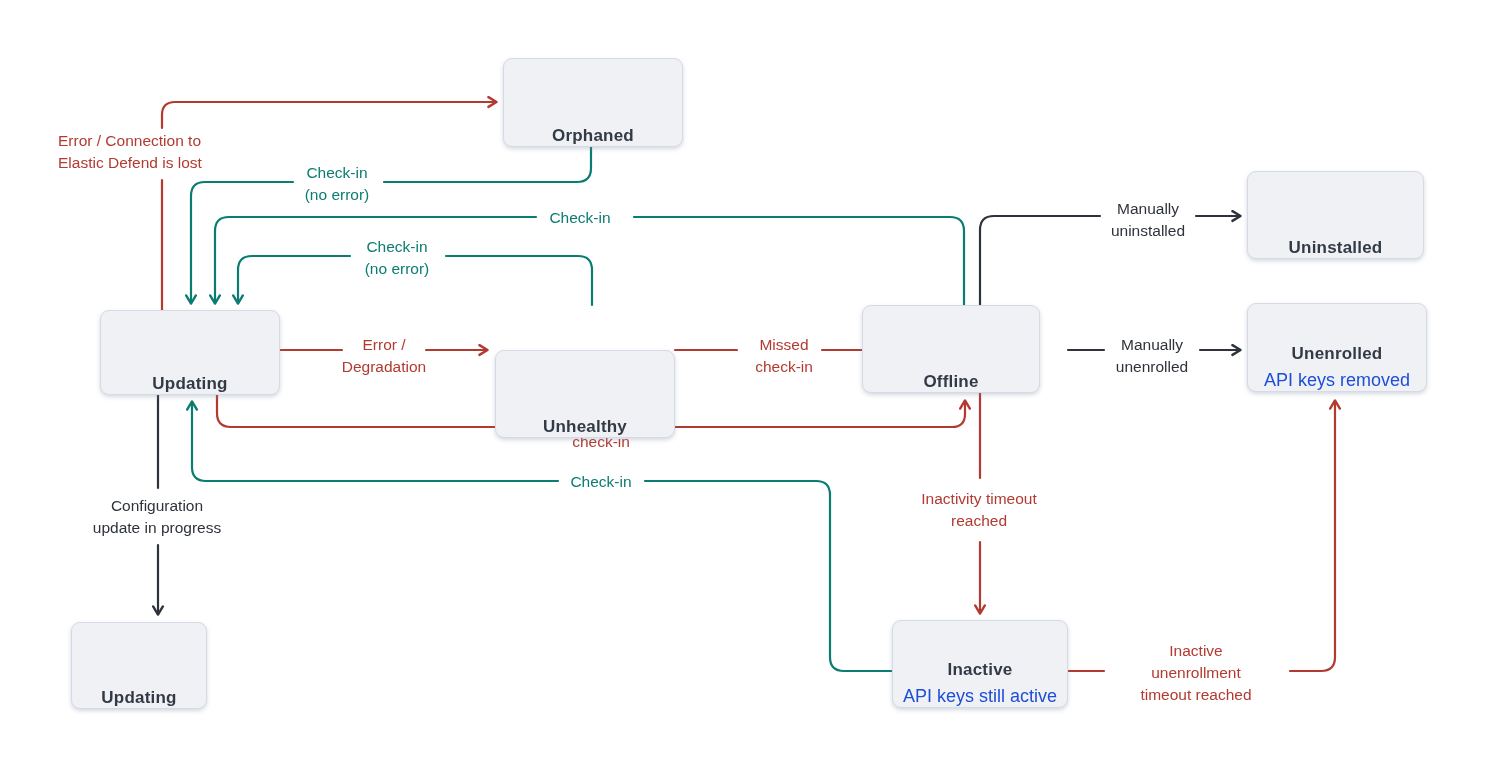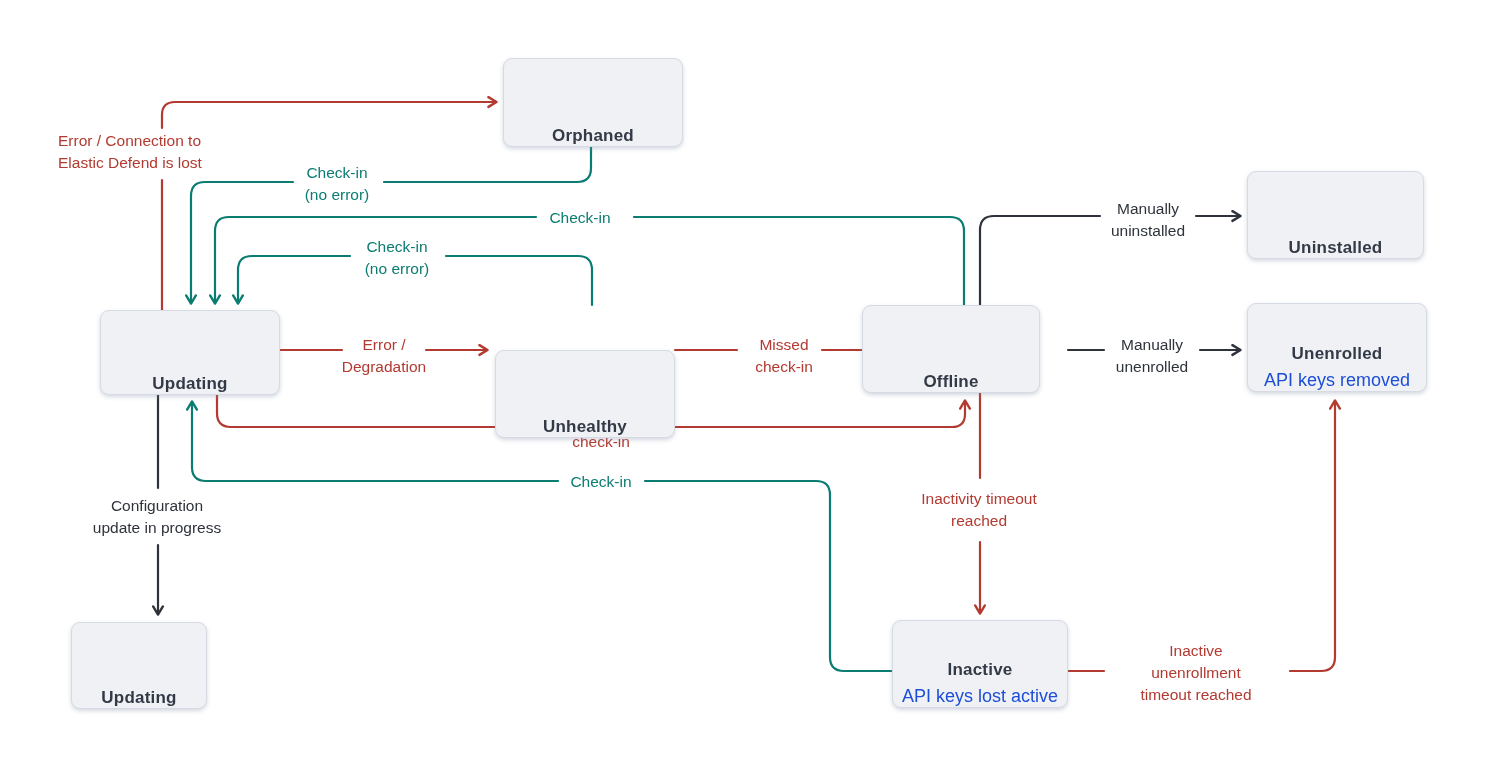--- a/index.html
+++ b/index.html
@@ -94,19 +94,19 @@
       </div>
       <div class="node" style="left: 1247px; top: 171px; width: 177px; height: 88px;">
         <div class="node-title">Uninstalled</div>
       </div>
       <div class="node" style="left: 1247px; top: 303px; width: 180px; height: 89px;">
         <div class="node-title">Unenrolled</div>
         <div class="node-sub">API keys removed</div>
       </div>
       <div class="node" style="left: 892px; top: 620px; width: 176px; height: 88px;">
         <div class="node-title">Inactive</div>
-        <div class="node-sub">API keys lost active</div>
+        <div class="node-sub">API keys still active</div>
       </div>
       <div class="node" style="left: 71px; top: 622px; width: 136px; height: 87px;">
         <div class="node-title">Updating</div>
       </div>
     </div>
 </div>
 
 </body></html>

